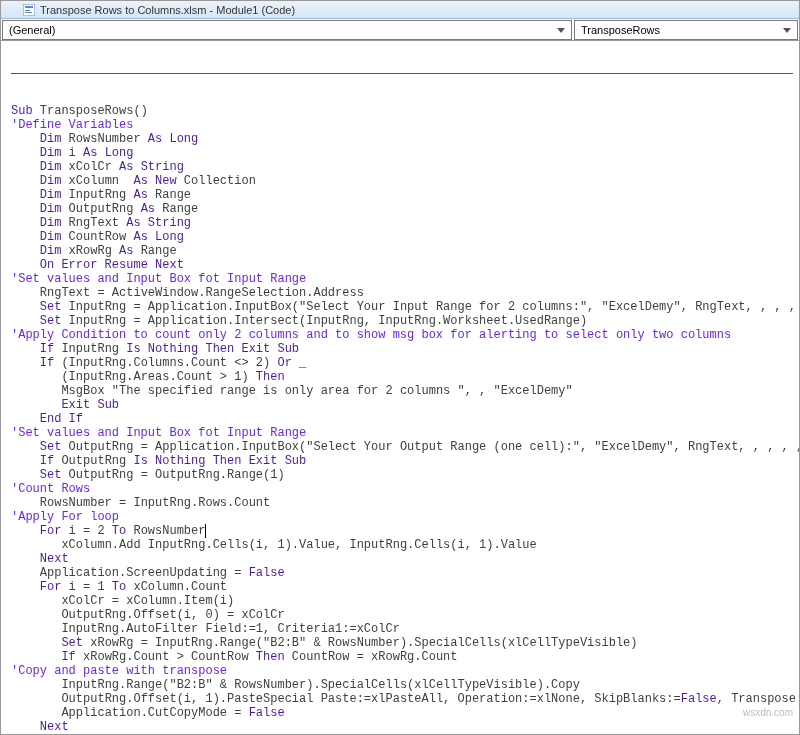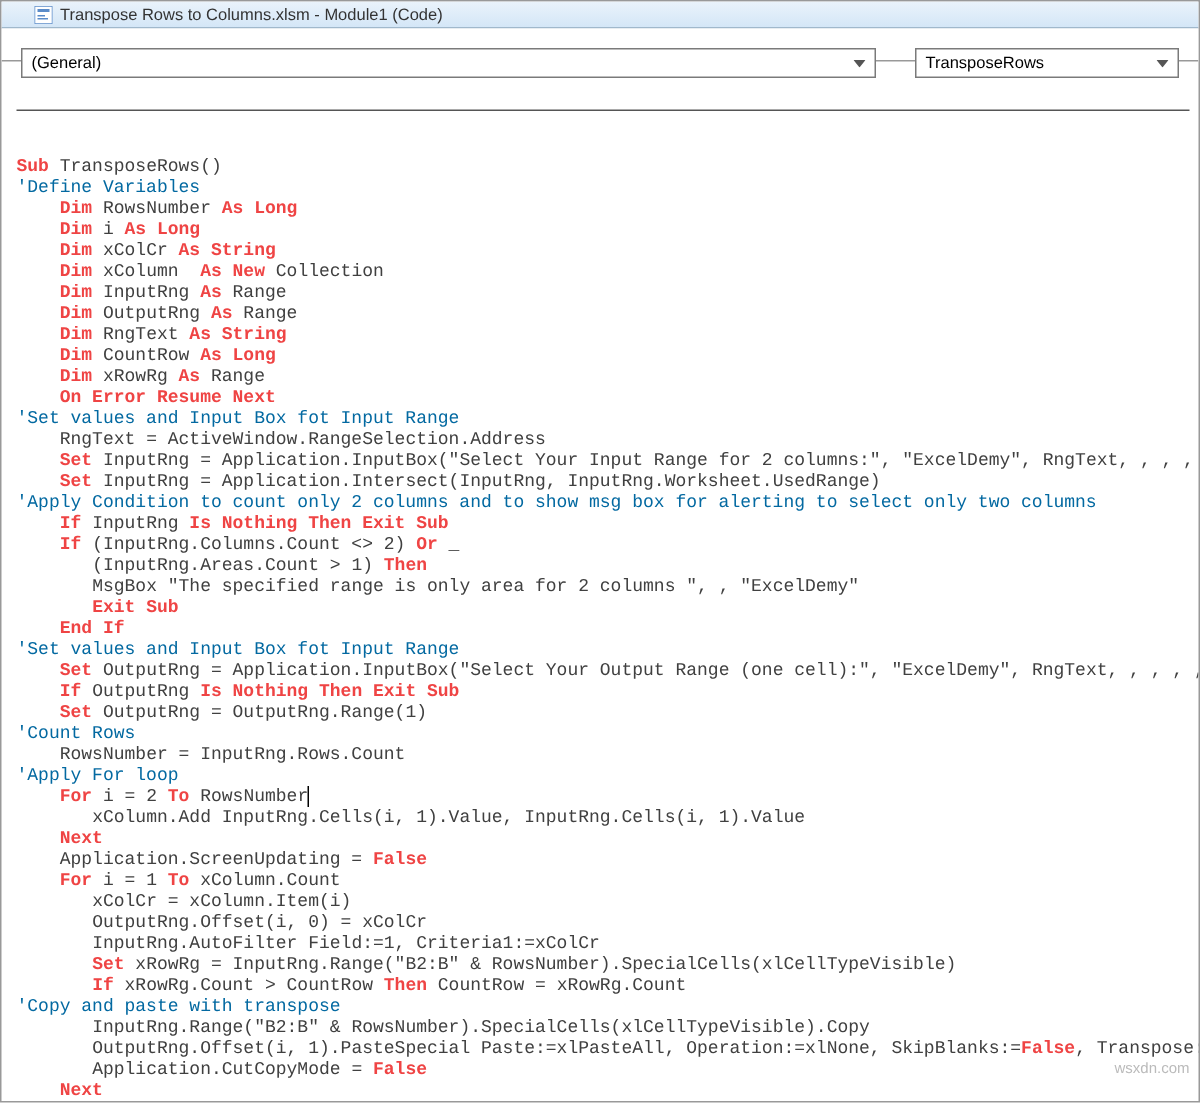--- a/index.html
+++ b/index.html
@@ -28,21 +28,21 @@
     display: inline-flex; align-items: center; justify-content: center;
   }
   .dropdown-row {
     display: flex;
     height: 22px;
     border-bottom: 1px solid #999;
     background: #fff;
   }
   .dropdown {
     height: 20px;
-    margin: 13px;
+    margin: 1px;
     border: 1px solid #7a7a7a;
     background: #fff;
     display: flex;
     align-items: center;
     justify-content: space-between;
     padding: 0 4px 0 6px;
     font-family: Tahoma, sans-serif;
     font-size: 11px;
     color: #000;
     text-align: right;
@@ -57,22 +57,22 @@
   .code-area {
     padding: 4px 6px 6px 10px;
     white-space: pre;
     line-height: 14px;
     font-size: 12px;
     overflow: hidden;
     position: relative;
     height: calc(735px - 18px - 22px);
   }
   .line { white-space: pre; }
-  .kw { color: #ef4444; font-weight: bold; }      
-  .cm { color: #0369a1; }      
+  .kw { color: #4c1d95; }      
+  .cm { color: #6d28d9; }      
   .id { color: #404040; }         
   .cursor { border-right: 1px solid #000; }
   .watermark {
     position: absolute;
     right: 6px;
     bottom: 16px;
     font-family: Tahoma, sans-serif;
     font-size: 10px;
     color: #bbb;
   }

